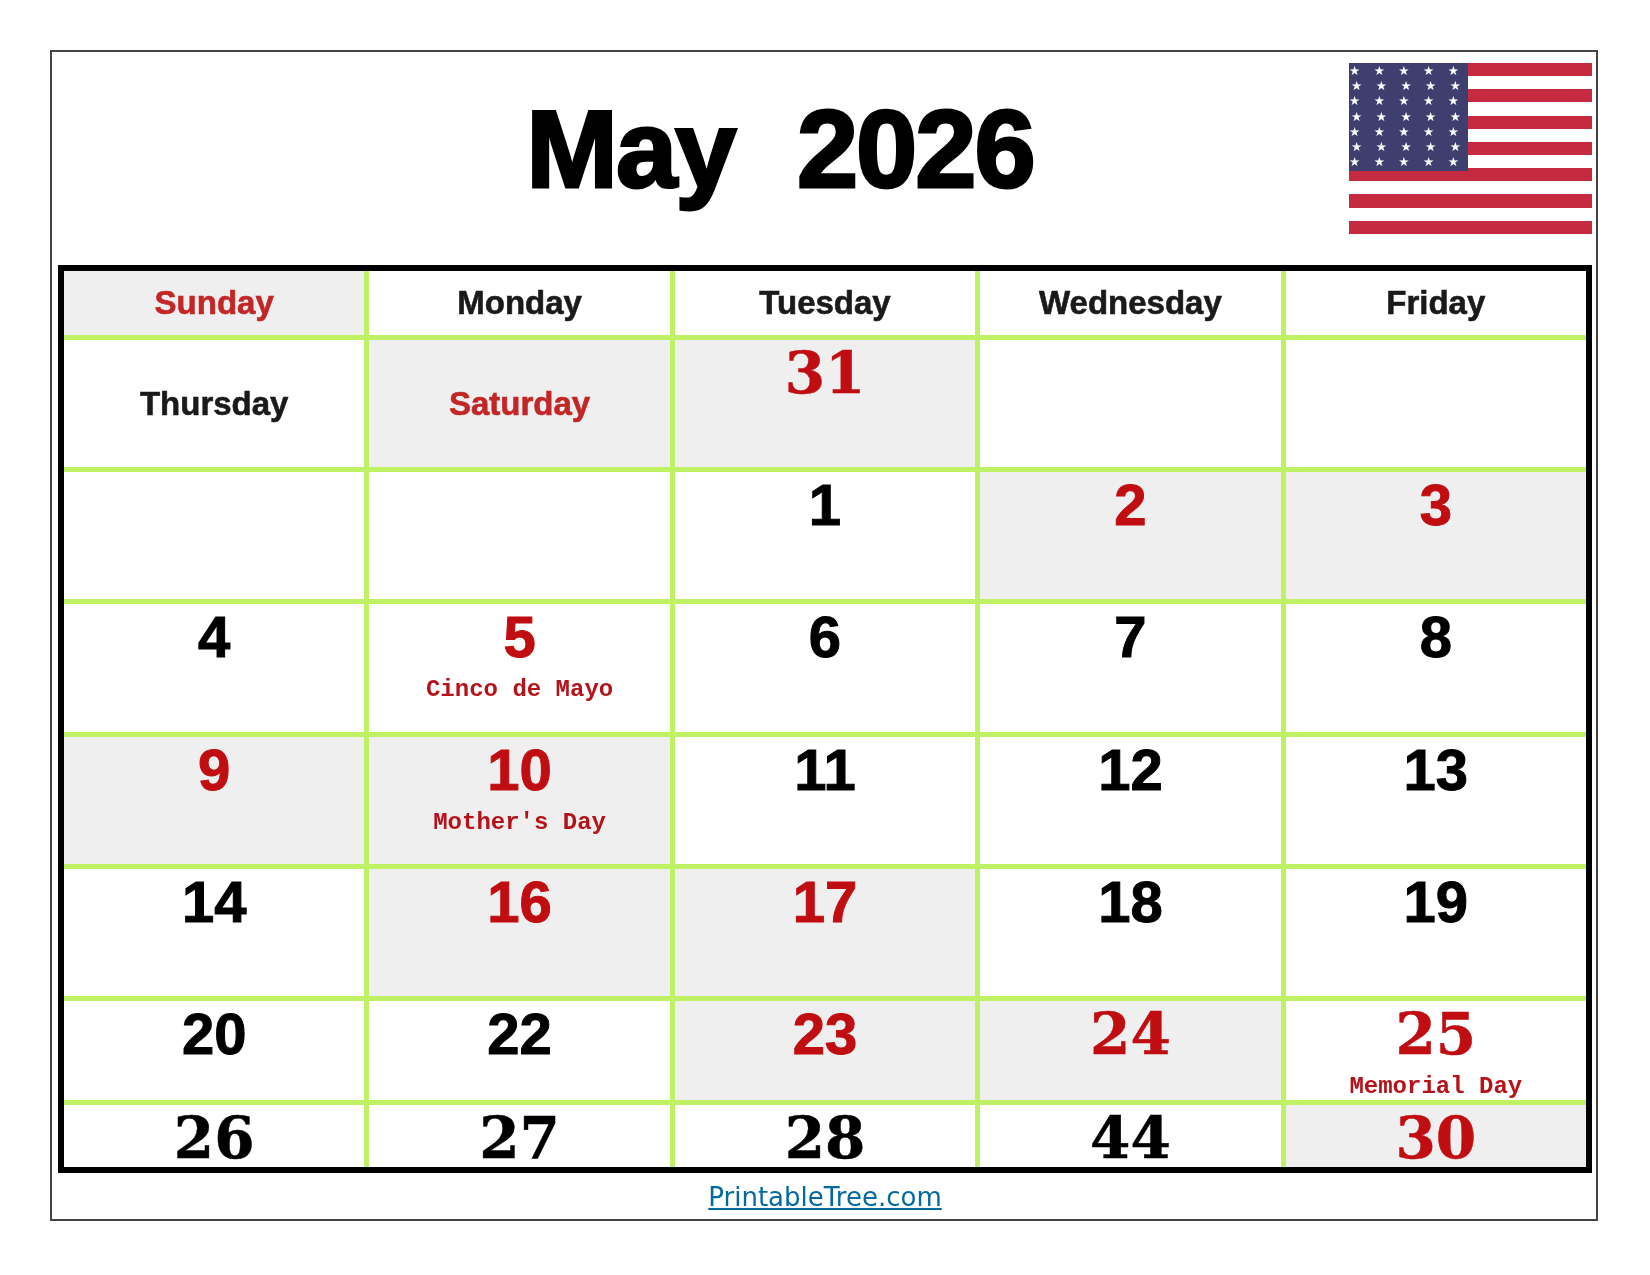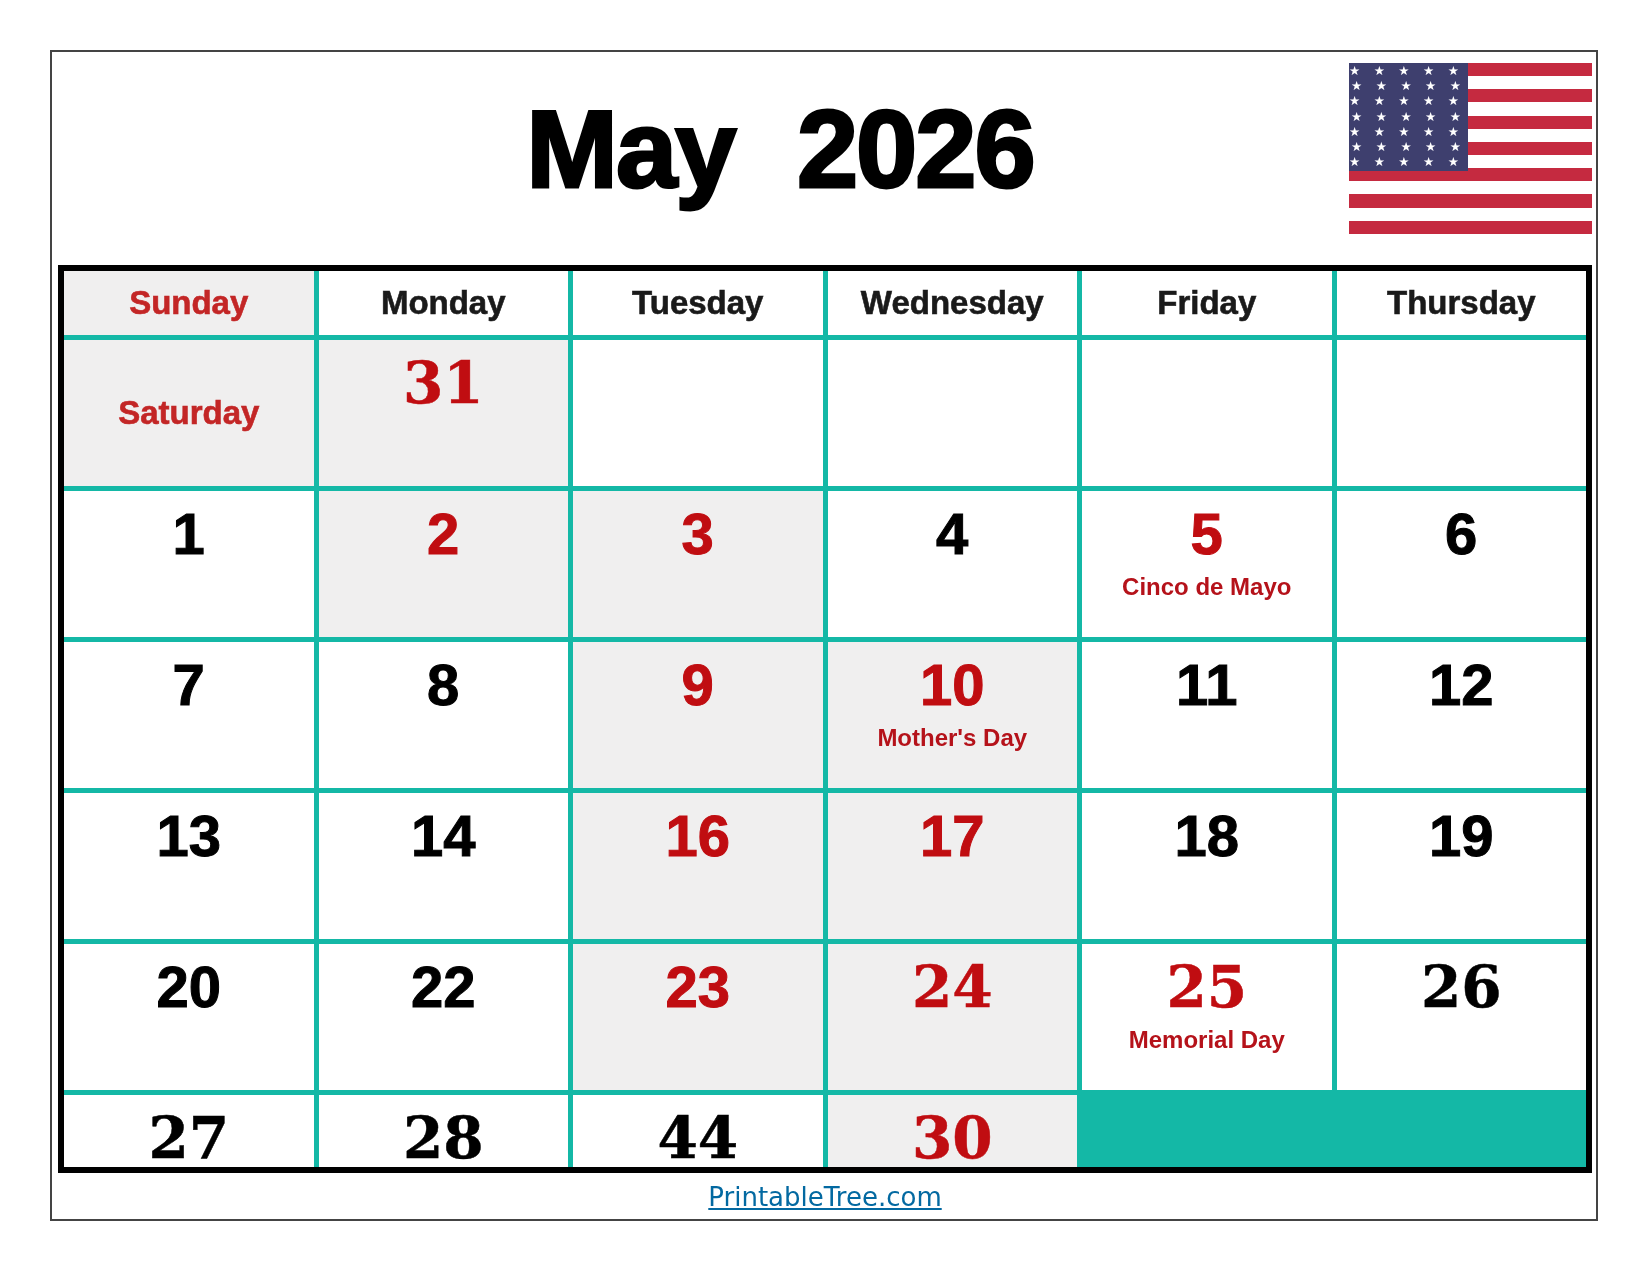--- a/index.html
+++ b/index.html
@@ -25,40 +25,40 @@
     background:repeating-linear-gradient(to bottom,#c52a40 0 13.15px,#ffffff 13.15px 26.3px);
   }
   .canton{
     position:absolute;left:0;top:0;width:119px;height:108px;background:#3e3f6e;
     color:#fff;text-align:center;overflow:hidden;padding-top:1px;box-sizing:border-box;
   }
   .srow{font-size:12.5px;line-height:15.2px;letter-spacing:5px;white-space:nowrap;}
   
   .cal{
     position:absolute;left:58px;top:265px;width:1534px;height:908px;box-sizing:border-box;
-    background:#14b8a6;border:6px solid #000;
-    display:grid;grid-template-columns:repeat(6,1fr);grid-template-rows:64px repeat(5,1fr);
+    background:#bef264;border:6px solid #000;
+    display:grid;grid-template-columns:repeat(5,1fr);grid-template-rows:64px repeat(5,1fr);
     gap:5px;
   }
   .hcell{
     background:#fff;display:flex;align-items:center;justify-content:center;
     font-size:33px;font-weight:bold;color:#1a1a1a;-webkit-text-stroke:0.6px #1a1a1a;
   }
-  .cell{background:#fff;text-align:center;padding-top:14px;box-sizing:border-box;}
+  .cell{background:#fff;text-align:center;padding-top:4px;box-sizing:border-box;}
   .we{background:#f0efef;}
   .hcell.we .lbl{color:#c32626;-webkit-text-stroke:0.6px #c32626;}
   .d{
     font-size:58px;line-height:1;font-weight:bold;color:#000;
     font-family:"Liberation Sans",sans-serif;-webkit-text-stroke:1px currentColor;
   }
   .d.red{color:#c00d11;}
   .d.serif{font-family:"DejaVu Serif",serif;-webkit-text-stroke:0.5px currentColor;}
   .hol{
     margin-top:10px;font-size:24px;font-weight:bold;color:#b5121a;
-    font-family:Liberation Sans, sans-serif;
+    font-family:Liberation Mono, monospace;
   }
   
   .footer{
     position:absolute;left:0;top:1182px;width:1650px;text-align:center;
     font-family:"DejaVu Sans",sans-serif;font-size:26px;
   }
   .footer a{color:#0369a1;text-decoration:underline;cursor:pointer;}
 </style>
 </head>
 <body>

